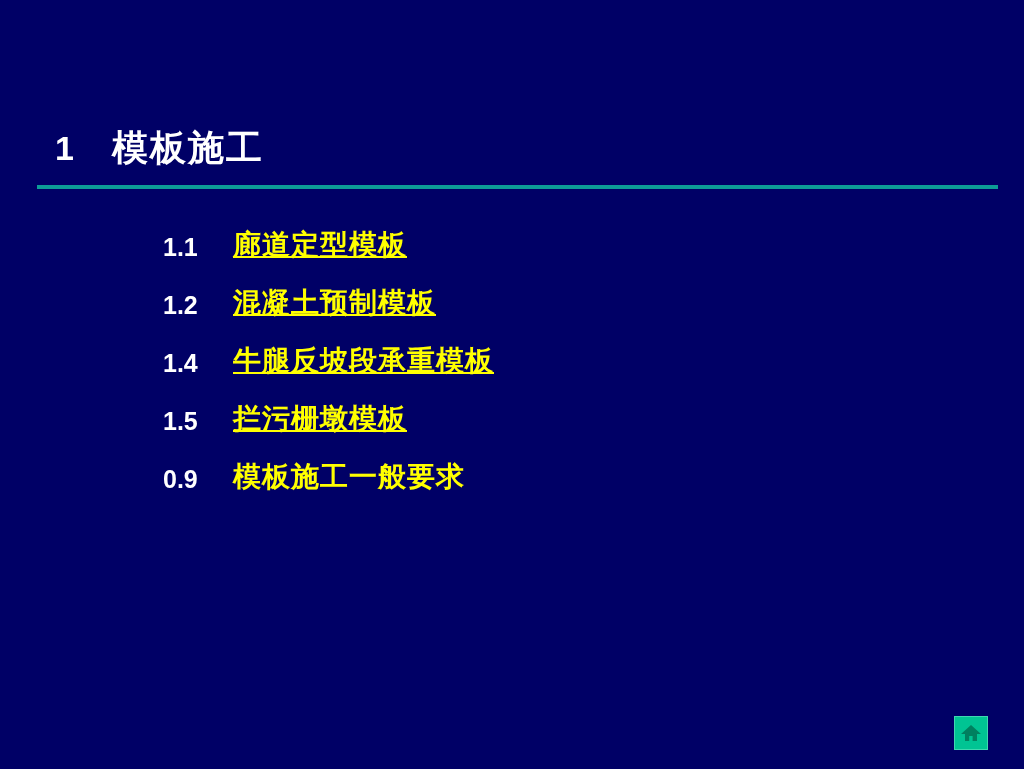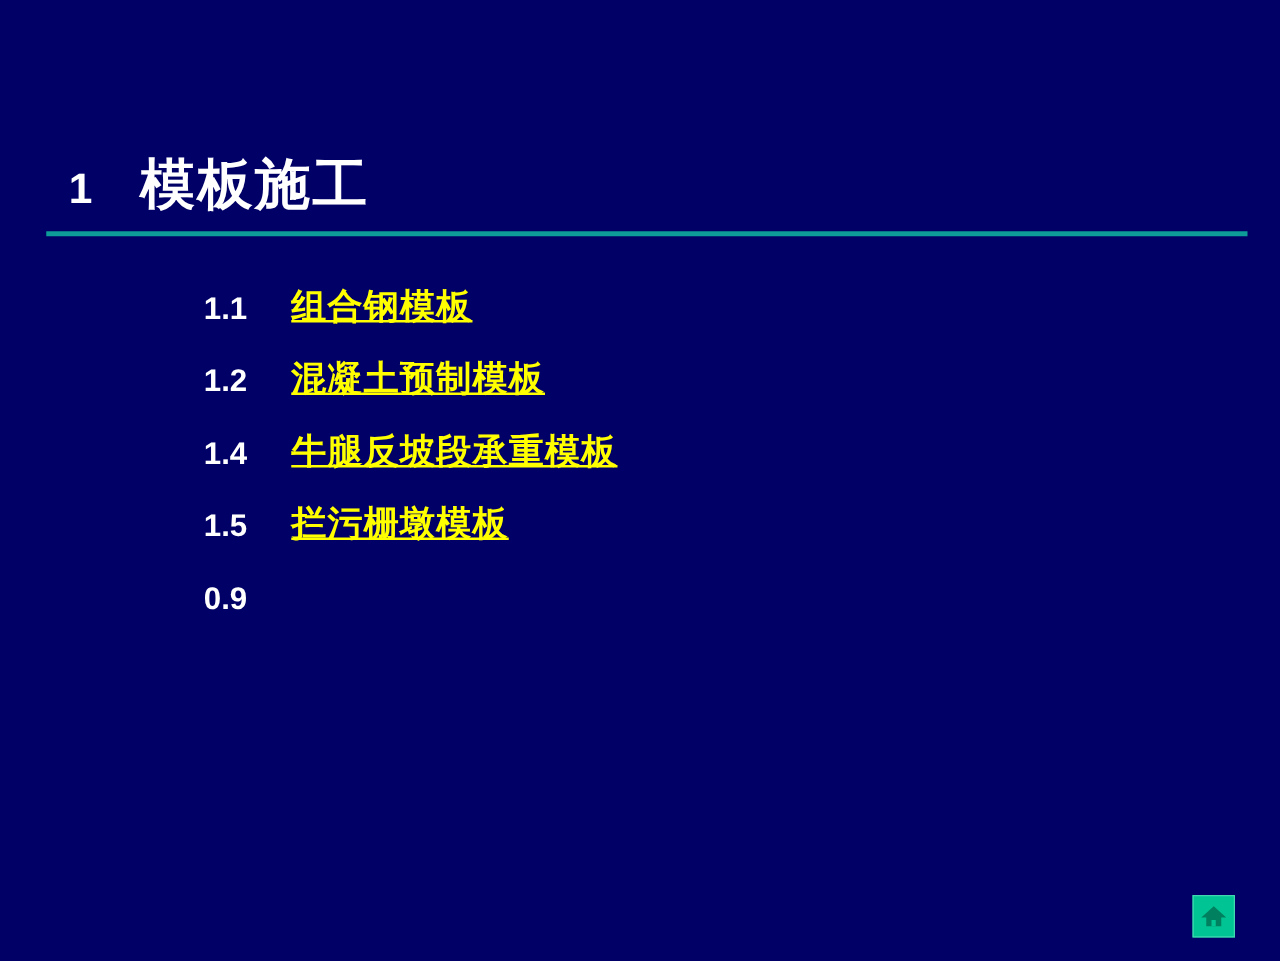--- a/index.html
+++ b/index.html
@@ -36,21 +36,21 @@
   }
   #title-number {
     color: #ffffff;
     font-size: 34px;
     font-weight: bold;
     line-height: 44px;
     letter-spacing: 0px;
   }
   #title-text {
     color: #ffffff;
-    font-size: 44px;
+    font-size: 36px;
     font-weight: bold;
     line-height: 44px;
     margin-left: 38px;
     letter-spacing: 2px;
   }
   #title-rule {
     position: absolute;
     left: 37px;
     top: 59px;
     width: 961px;
@@ -125,21 +125,21 @@
       <span id="title-number">1</span>
       <span id="title-text">模板施工</span>
     </div>
     <div id="title-rule"></div>
   </div>
 
   <div id="agenda">
 
     <div class="agenda-item">
       <span class="agenda-num">1.1</span>
-      <span class="agenda-label linked">组合钢模板</span>
+      <span class="agenda-label linked">廊道定型模板</span>
     </div>
 
     <div class="agenda-item">
       <span class="agenda-num">1.2</span>
       <span class="agenda-label linked">混凝土预制模板</span>
     </div>
 
 
     <div class="agenda-item">
       <span class="agenda-num">1.4</span>
@@ -148,20 +148,21 @@
 
     <div class="agenda-item">
       <span class="agenda-num">1.5</span>
       <span class="agenda-label linked">拦污栅墩模板</span>
     </div>
 
 
 
     <div class="agenda-item">
       <span class="agenda-num">0.9</span>
+      <span class="agenda-label">模板施工一般要求</span>
     </div>
 
   </div>
 
   <div id="home-button">
     <span>
       <svg width="22" height="20" viewBox="0 0 22 20" aria-hidden="true">
         <polygon points="11,2 21,11 17,11 17,18 5,18 5,11 1,11" fill="#00805f"></polygon>
         <rect x="9.2" y="13" width="3.4" height="5" fill="#00c493"></rect>
       </svg>

